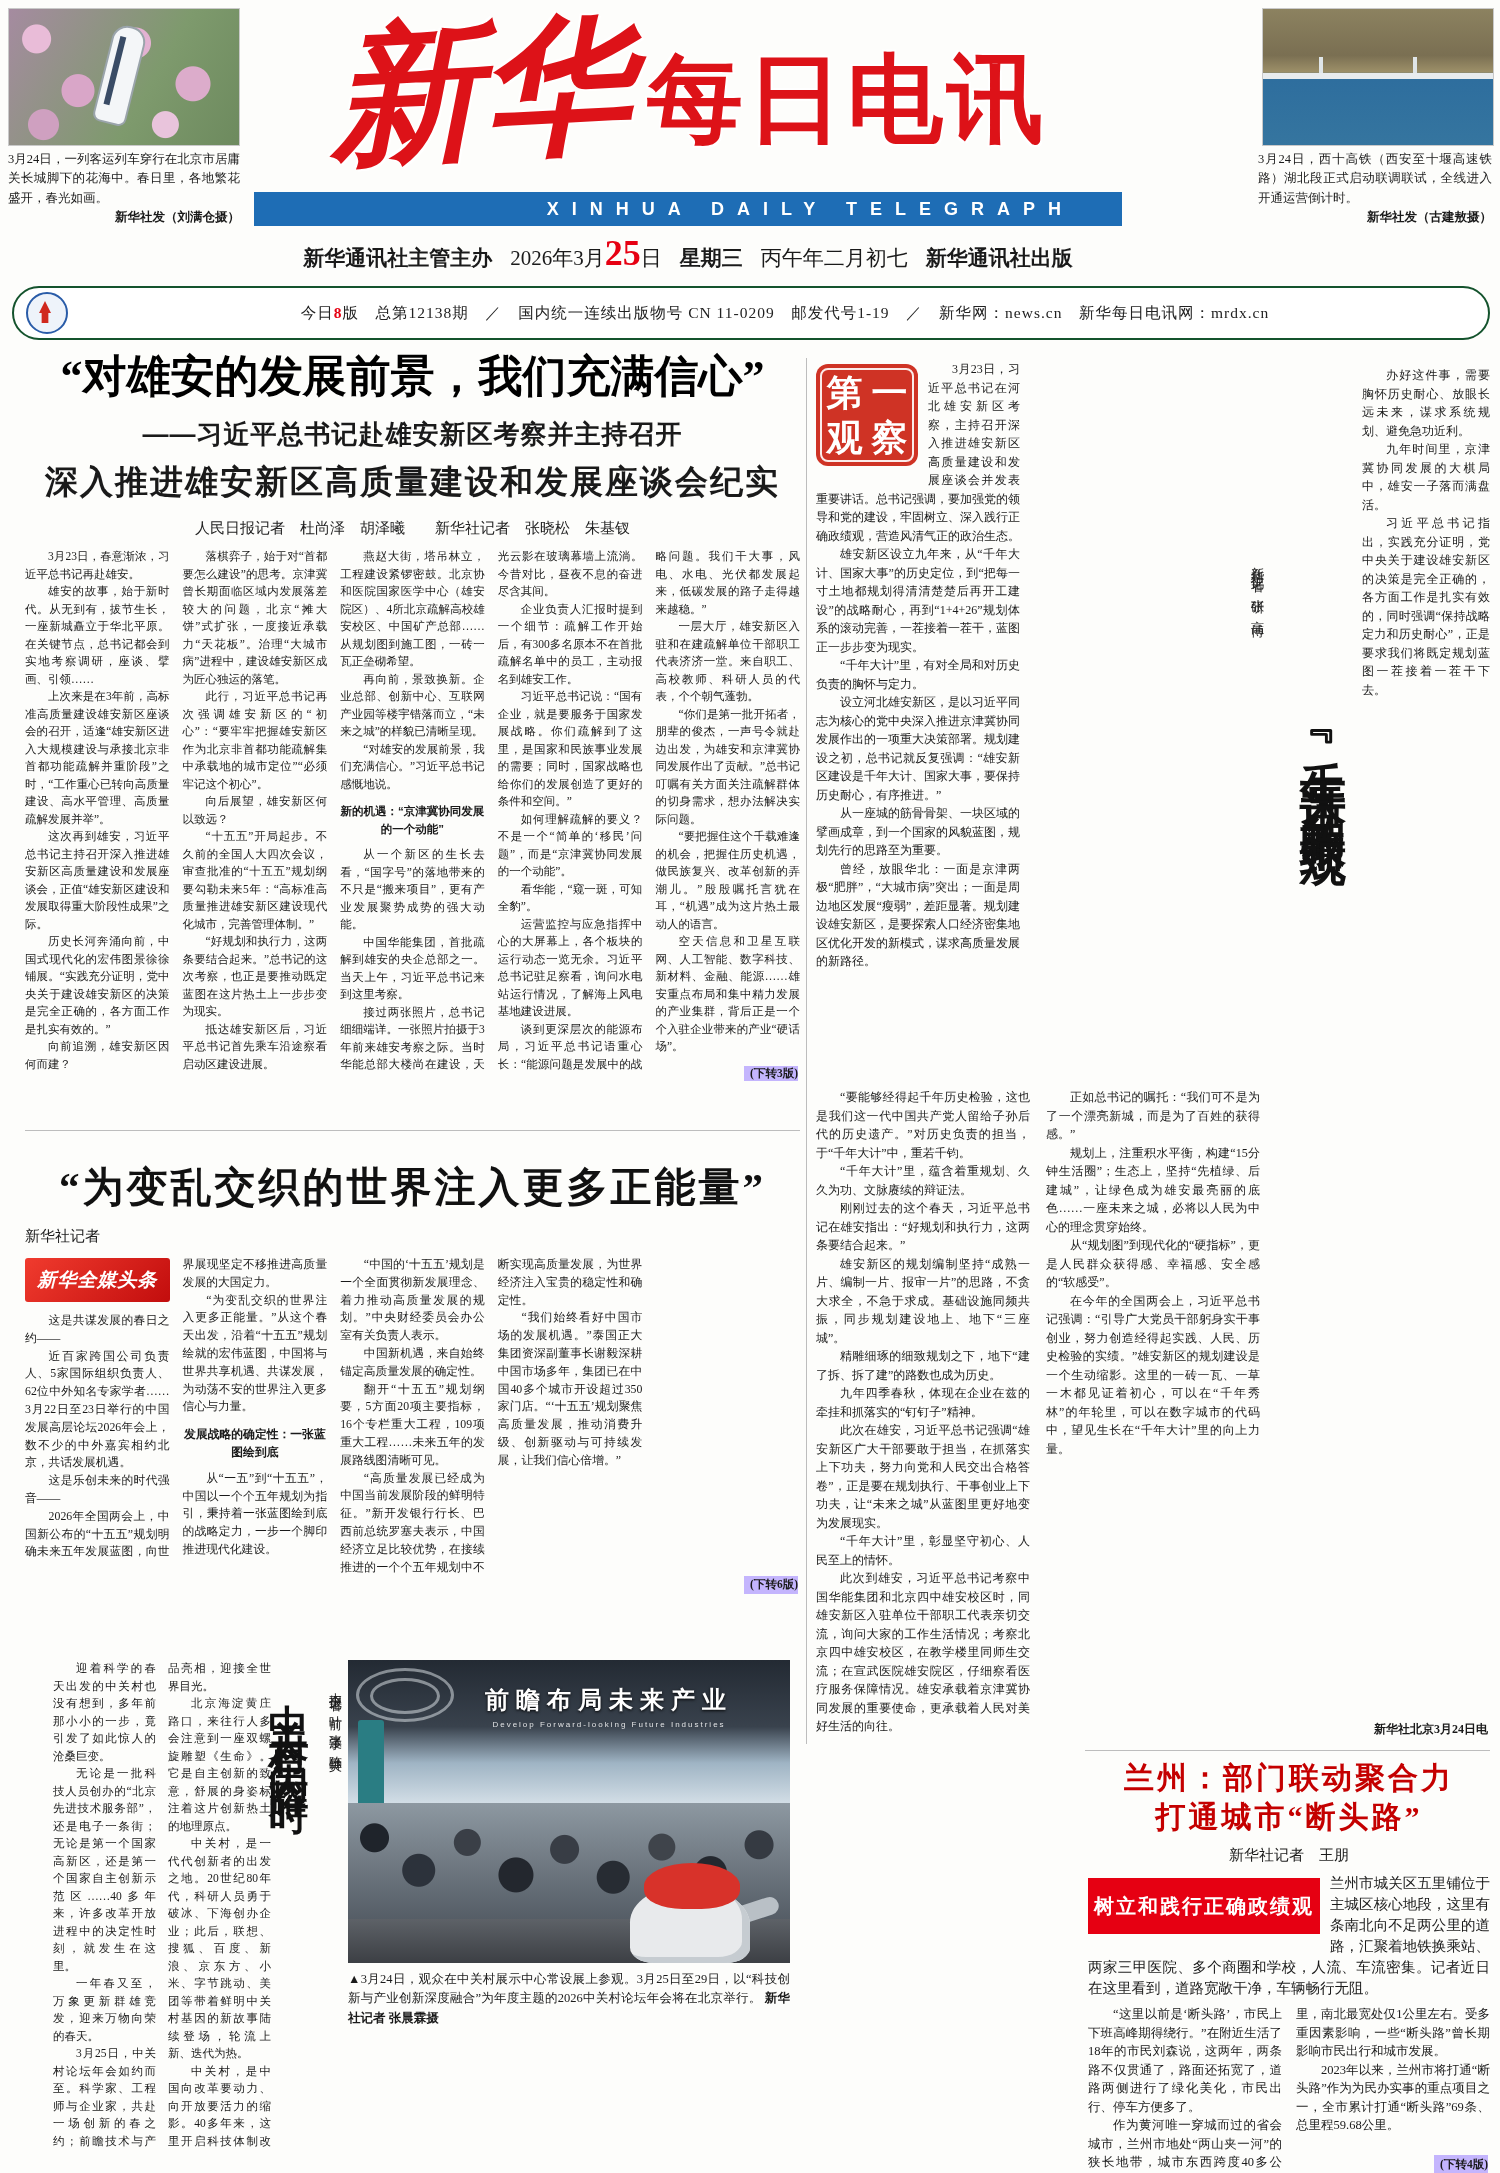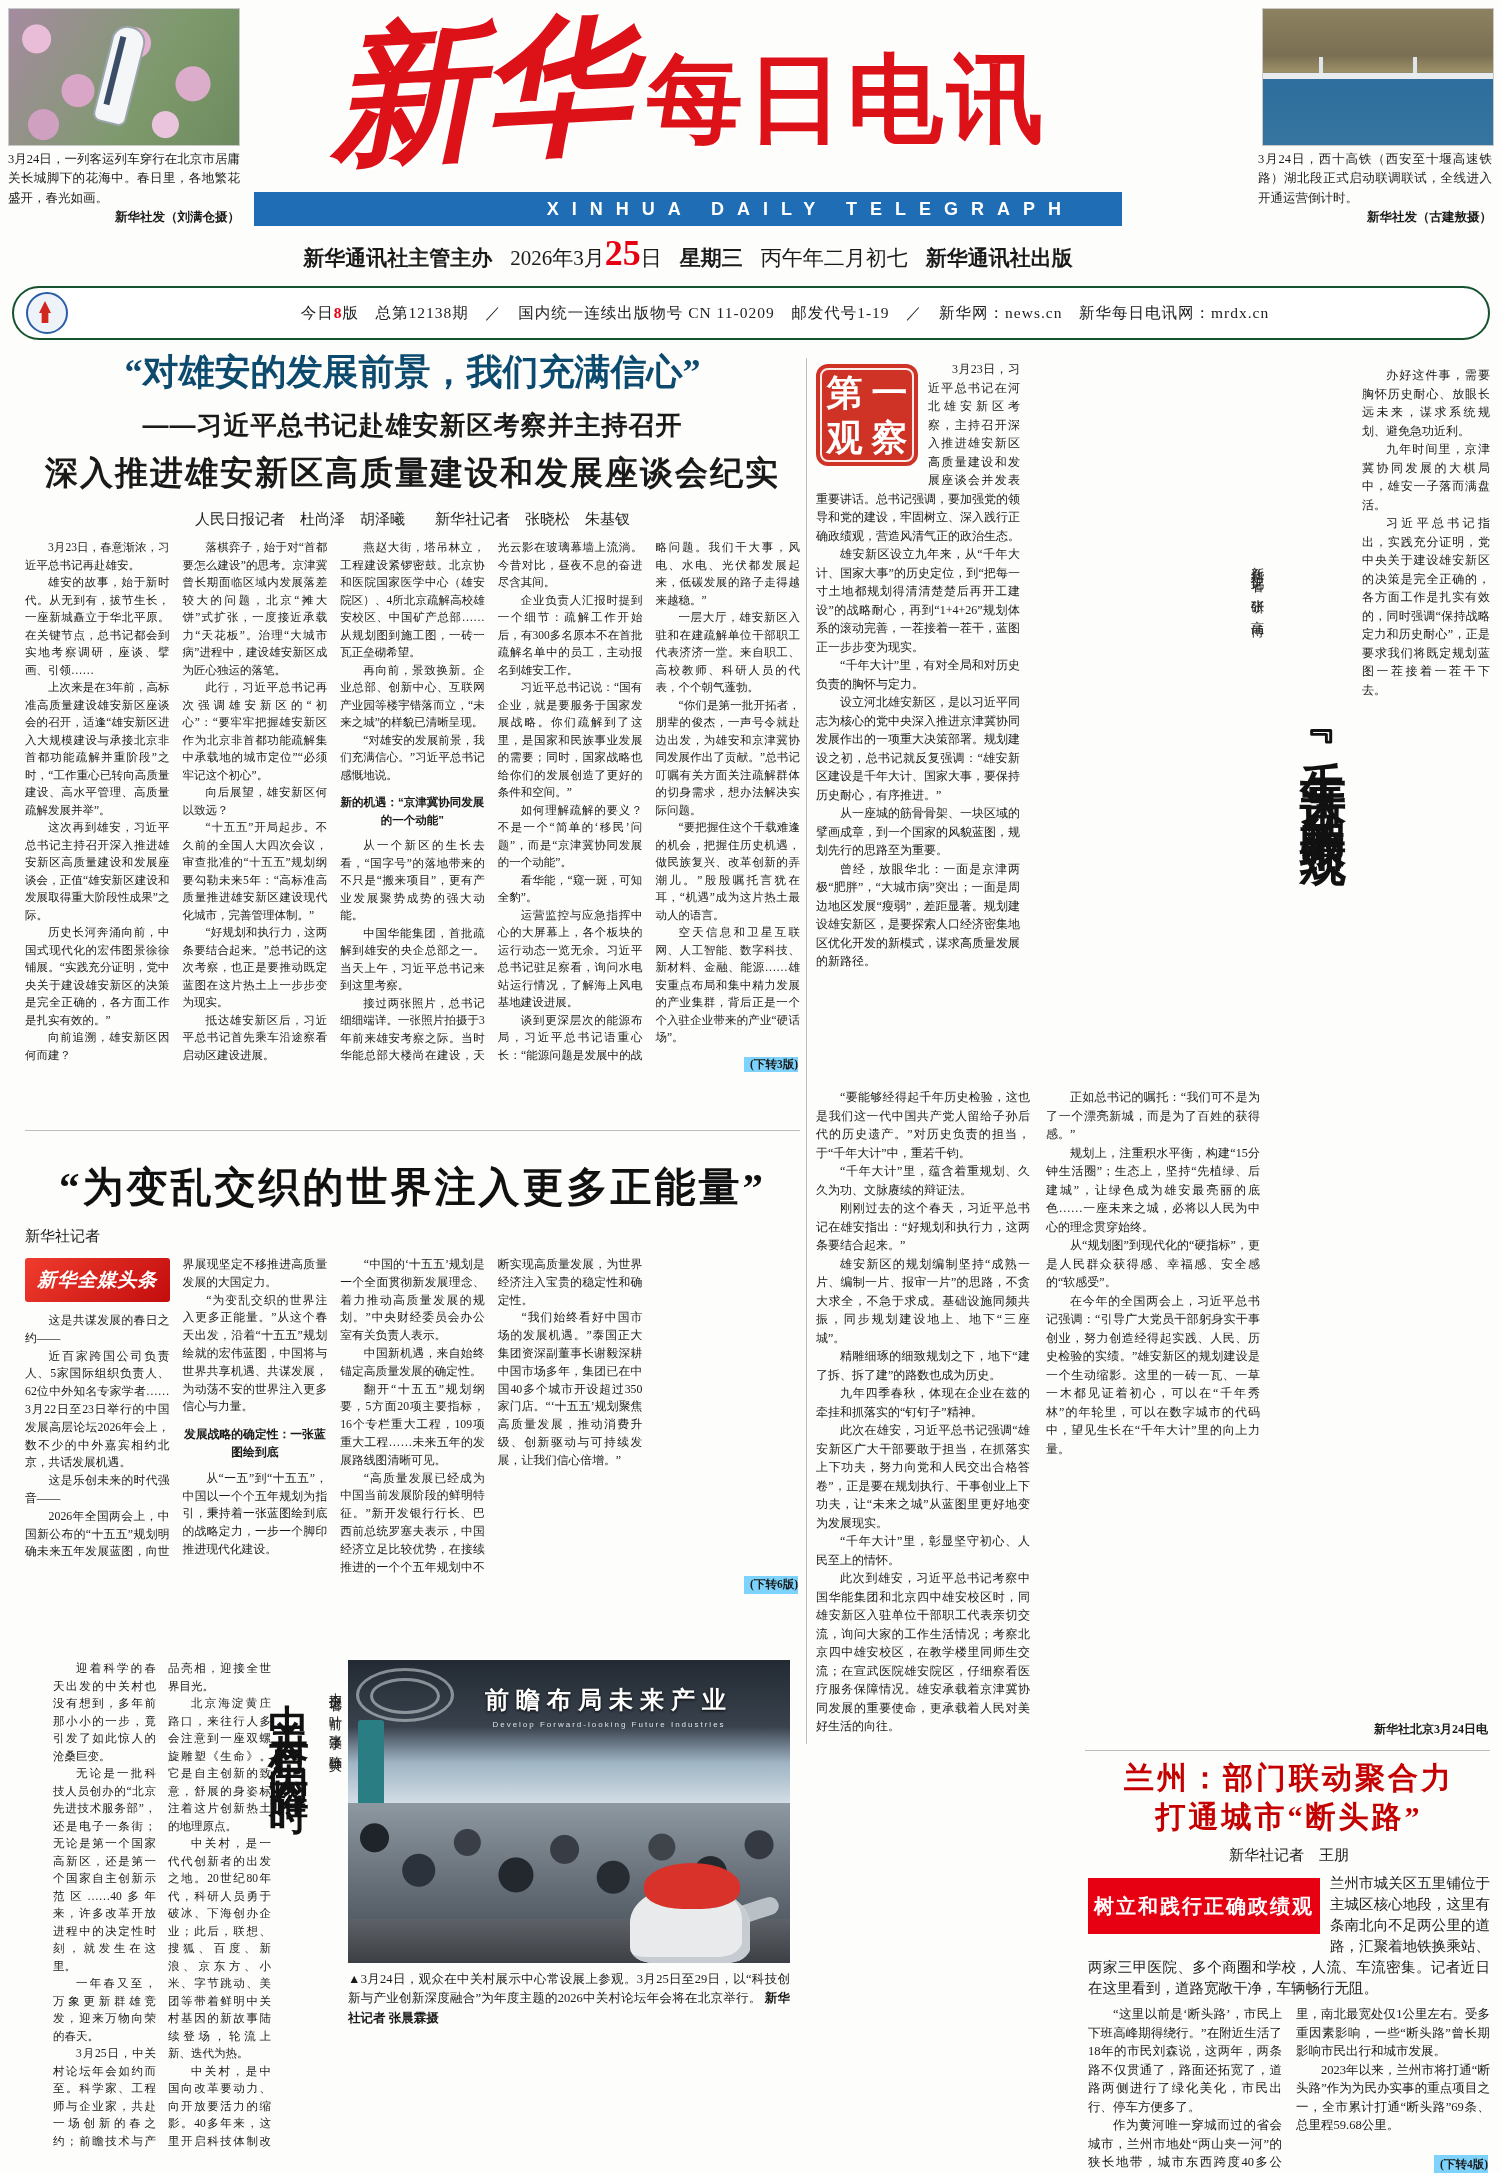--- a/index.html
+++ b/index.html
@@ -52,27 +52,27 @@
   .pill{left:12px;top:286px;width:1478px;height:54px;border:2px solid #14532d;border-radius:28px;
         background:#fff;display:flex;align-items:center;box-sizing:border-box;}
   .logo{width:38px;height:38px;border:2px solid #2a5ca8;border-radius:50%;margin:0 14px 0 12px;
         position:relative;background:#eef3fa;flex:0 0 auto;}
   .logo::after{content:"";position:absolute;left:11px;top:7px;width:12px;height:22px;background:#d0281e;
                clip-path:polygon(50% 0,100% 55%,78% 55%,78% 100%,22% 100%,22% 55%,0 55%);}
   .pilltext{flex:1;text-align:center;font-size:15.5px;letter-spacing:1px;color:#222;}
   .pilltext .r{color:#e60012;font-weight:bold;}
   
   .mainstory{left:25px;top:352px;width:775px;}
-  .h1{font-size:36px;font-weight:900;text-align:center;line-height:1.12;letter-spacing:0px;color:#0c4a6e;}
+  .h1{font-size:44px;font-weight:900;text-align:center;line-height:1.12;letter-spacing:0px;color:#000000;}
   .dek1{font-size:26px;font-weight:bold;text-align:center;margin-top:16px;letter-spacing:1px;}
   .dek2{font-size:33px;font-weight:bold;text-align:center;margin-top:8px;letter-spacing:2px;}
   .byline{font-size:15px;text-align:center;margin:14px 0 10px;color:#222;}
   .storybody{position:relative;height:535px;column-count:5;column-gap:13px;column-fill:auto;
              font-size:11.5px;line-height:17.5px;overflow:hidden;}
-  .jump{position:absolute;right:2px;bottom:0;font-weight:bold;font-size:11.5px;background:#7dd3fc;padding-left:6px;}
+  .jump{position:absolute;right:2px;bottom:0;font-weight:bold;font-size:11.5px;background:#c4b5fd;padding-left:6px;}
   
   .vrule{left:806px;top:358px;width:0;height:1386px;border-left:1px solid #bdbdbd;}
   .hrule1{left:25px;top:1130px;width:775px;border-top:1px solid #bdbdbd;}
   .hrule2{left:1085px;top:1750px;width:405px;border-top:1px solid #bdbdbd;}
   
   .obslead{left:816px;top:360px;width:422px;height:712px;column-count:2;column-gap:14px;column-fill:auto;
            font-size:12px;line-height:18.5px;overflow:hidden;}
   .seal{float:left;width:102px;height:102px;background:#cf3325;border-radius:12px;margin:4px 10px 6px 0;
         position:relative;}
   .seal .inner{position:absolute;inset:4px;border:2px solid rgba(255,255,255,.9);border-radius:8px;

